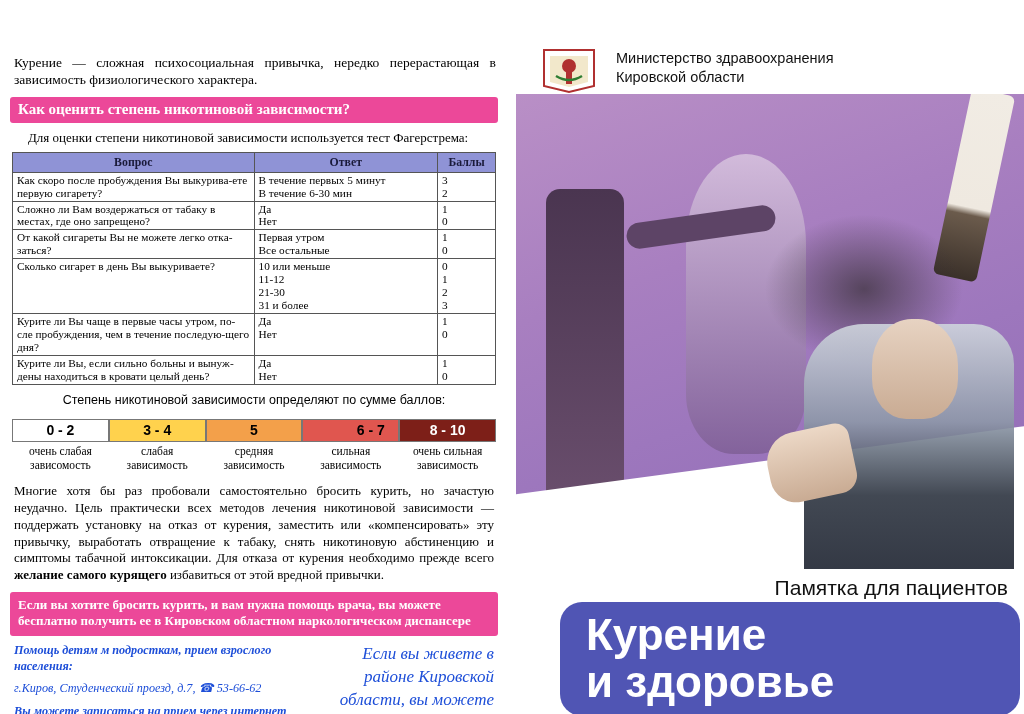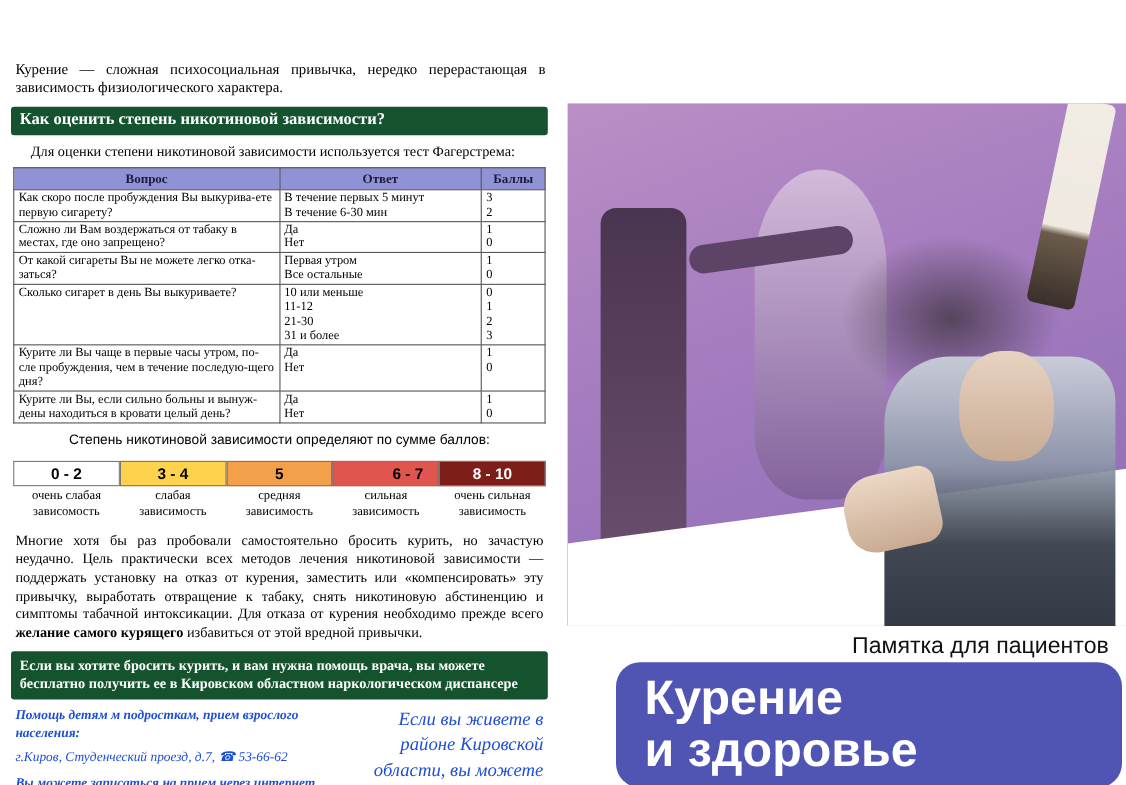--- a/index.html
+++ b/index.html
@@ -18,21 +18,21 @@
     position:absolute; left:0; top:0; width:508px; height:714px;
     padding: 14px 8px 6px 8px;
   }
   .intro {
     font-family:"Liberation Serif", serif;
     font-size:13.5px; line-height:1.28; color:#000;
     text-align: justify;
     margin: 4px 4px 8px 6px;
   }
   .blue-bar {
-    background:#14532d; color:#fff;
+    background:#ec4899; color:#fff;
     font-family:"Liberation Serif", serif;
     font-weight:bold; font-size:15px;
     padding:4px 6px 5px 8px;
     border-radius: 3px;
     margin: 2px 2px 7px 2px;
   }
   .blue-bar.small { font-size:13px; padding:5px 6px 6px 8px; line-height:1.25;}
   .sub {
     font-family:"Liberation Serif", serif;
     font-size:13px; margin: 0 4px 6px 20px; color:#000;
@@ -298,20 +298,36 @@
         <p>по «Электронной регистратуре»</p>
 
       </div>
       <div class="contact-right">Если вы живете в районе Кировской области, вы можете обратиться к врачу психиатру-наркологу в районную больницу</div>
     </div>
 
   </div>
 
   <div class="right">
 
+    <div class="ministry">
+      <div class="min-logo">
+        <svg viewBox="0 0 66 52" width="66" height="52">
+          <rect x="0" y="0" width="66" height="52" fill="#ffffff"></rect>
+          <path d="M8 8 L58 8 L58 44 L33 50 L8 44 Z" fill="none" stroke="#b03030" stroke-width="2"></path>
+          <path d="M14 14 L52 14 L52 40 L33 45 L14 40 Z" fill="#e9d9a8" opacity=".6"></path>
+          <circle cx="33" cy="24" r="7" fill="#b03030"></circle>
+          <rect x="30" y="28" width="6" height="14" fill="#b03030"></rect>
+          <path d="M20 34 Q33 42 46 34" fill="none" stroke="#2e7d32" stroke-width="2.5"></path>
+        </svg>
+      </div>
+      <div class="min-text">
+        <div>Министерство здравоохранения</div>
+        <div>Кировской области</div>
+      </div>
+    </div>
 
     <div class="photo">
       <div class="bag"></div>
       <div class="person"></div>
       <div class="leg1"></div>
       <div class="cig"></div>
       <div class="smoke"></div>
       <div class="white-wedge"></div>
       <div class="man"></div>
       <div class="man-head"></div>

